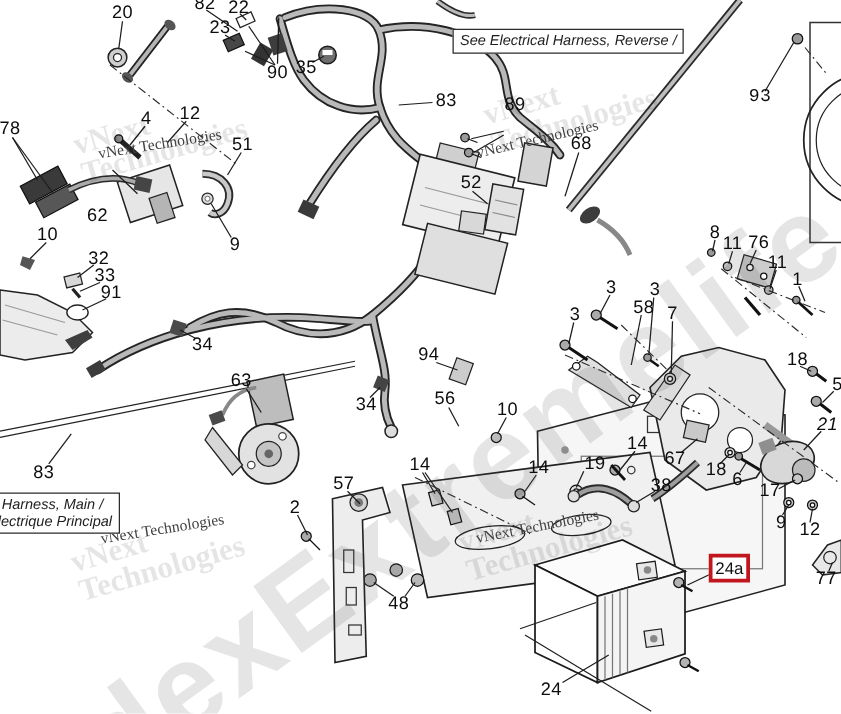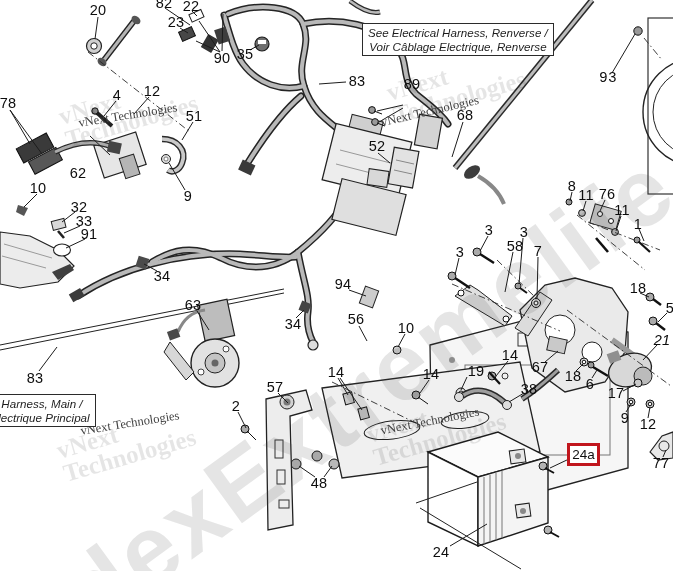--- a/index.html
+++ b/index.html
@@ -384,22 +384,21 @@
       <line x1="639" y1="229" x2="644" y2="241"></line>
       <line x1="621" y1="216" x2="616" y2="231"></line>
       <line x1="586" y1="201" x2="583" y2="211"></line>
       <line x1="572" y1="192" x2="570" y2="201"></line>
       <line x1="605" y1="200" x2="600" y2="211"></line>
       <line x1="569" y1="459" x2="550" y2="468"></line>
     </g>
   </svg>
 
   <div class="callout" id="callout-reverse">
-    <div>See Electrical Harness, Renverse /</div>
-    <div>Voir Câblage Electrique, Renverse</div>
+    <div>See Electrical Harness, Reverse /</div>
   </div>
   <div class="callout" id="callout-main">
     <div>Electrical Harness, Main /</div>
     <div>Câblage Electrique Principal</div>
   </div>
 
   <div>
 
   <span class="wm-small" style="position: absolute; left: 78px; top: 108px; transform: rotate(-9deg);">vNext Technologies</span>
       <span class="wm-small" style="position: absolute; left: 380px; top: 104px; transform: rotate(-13deg);">vNext Technologies</span>

